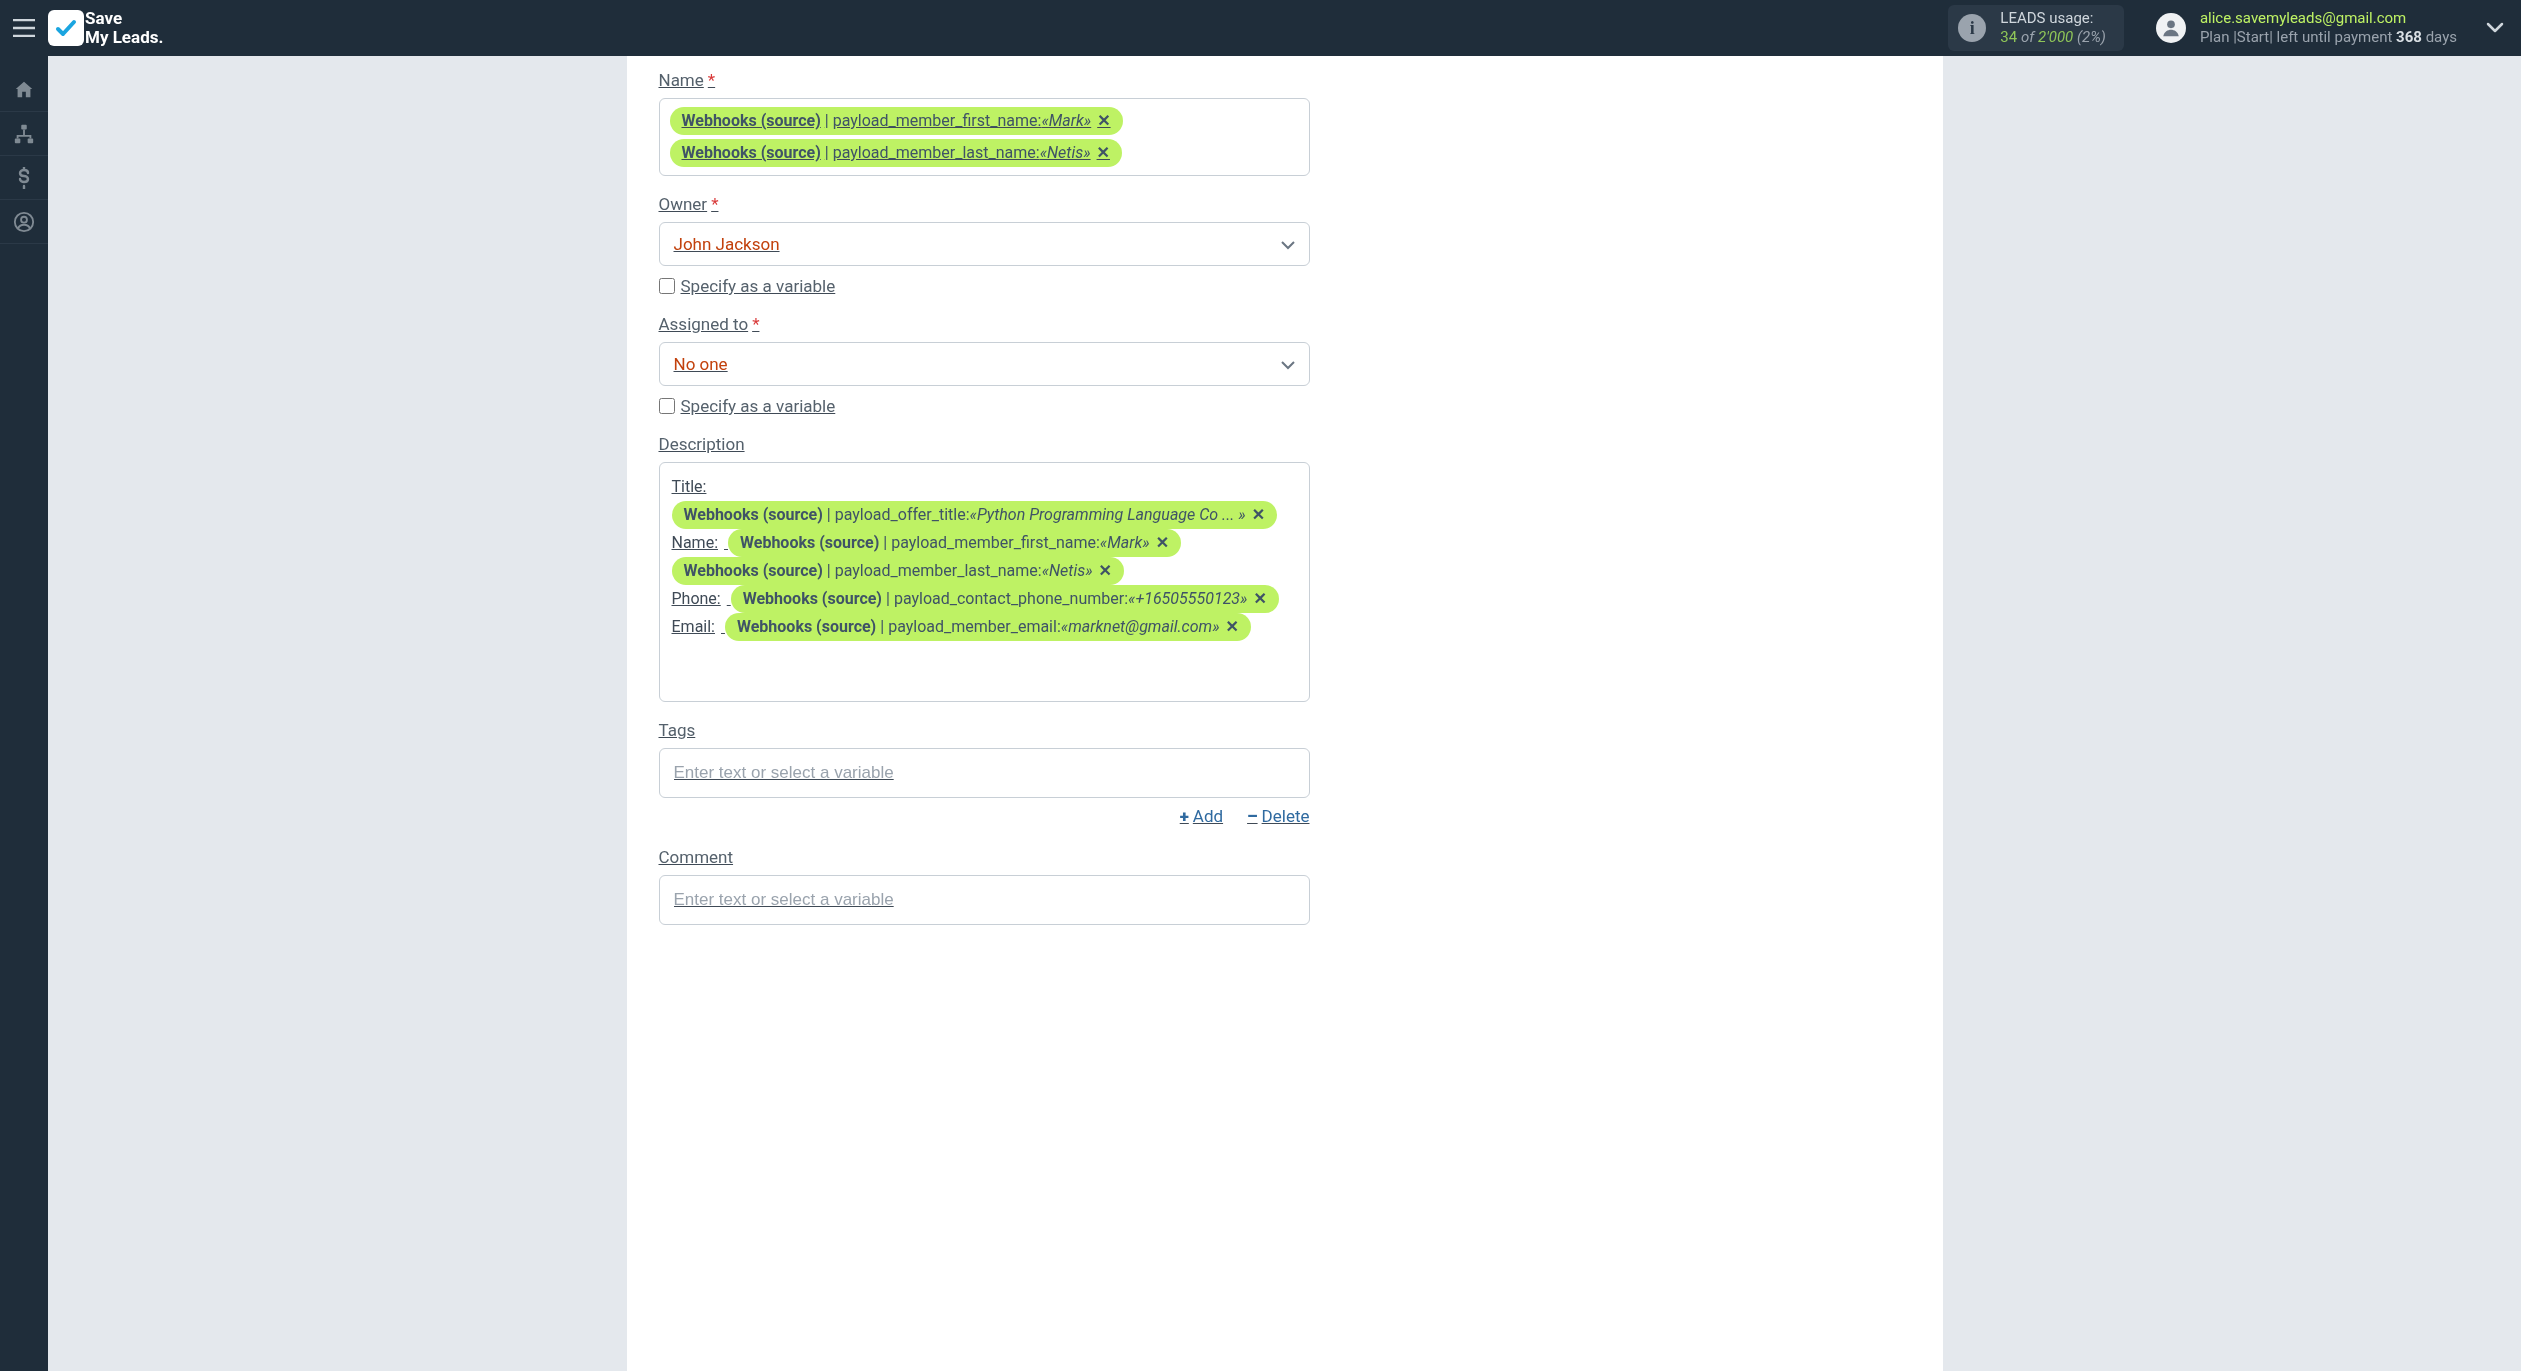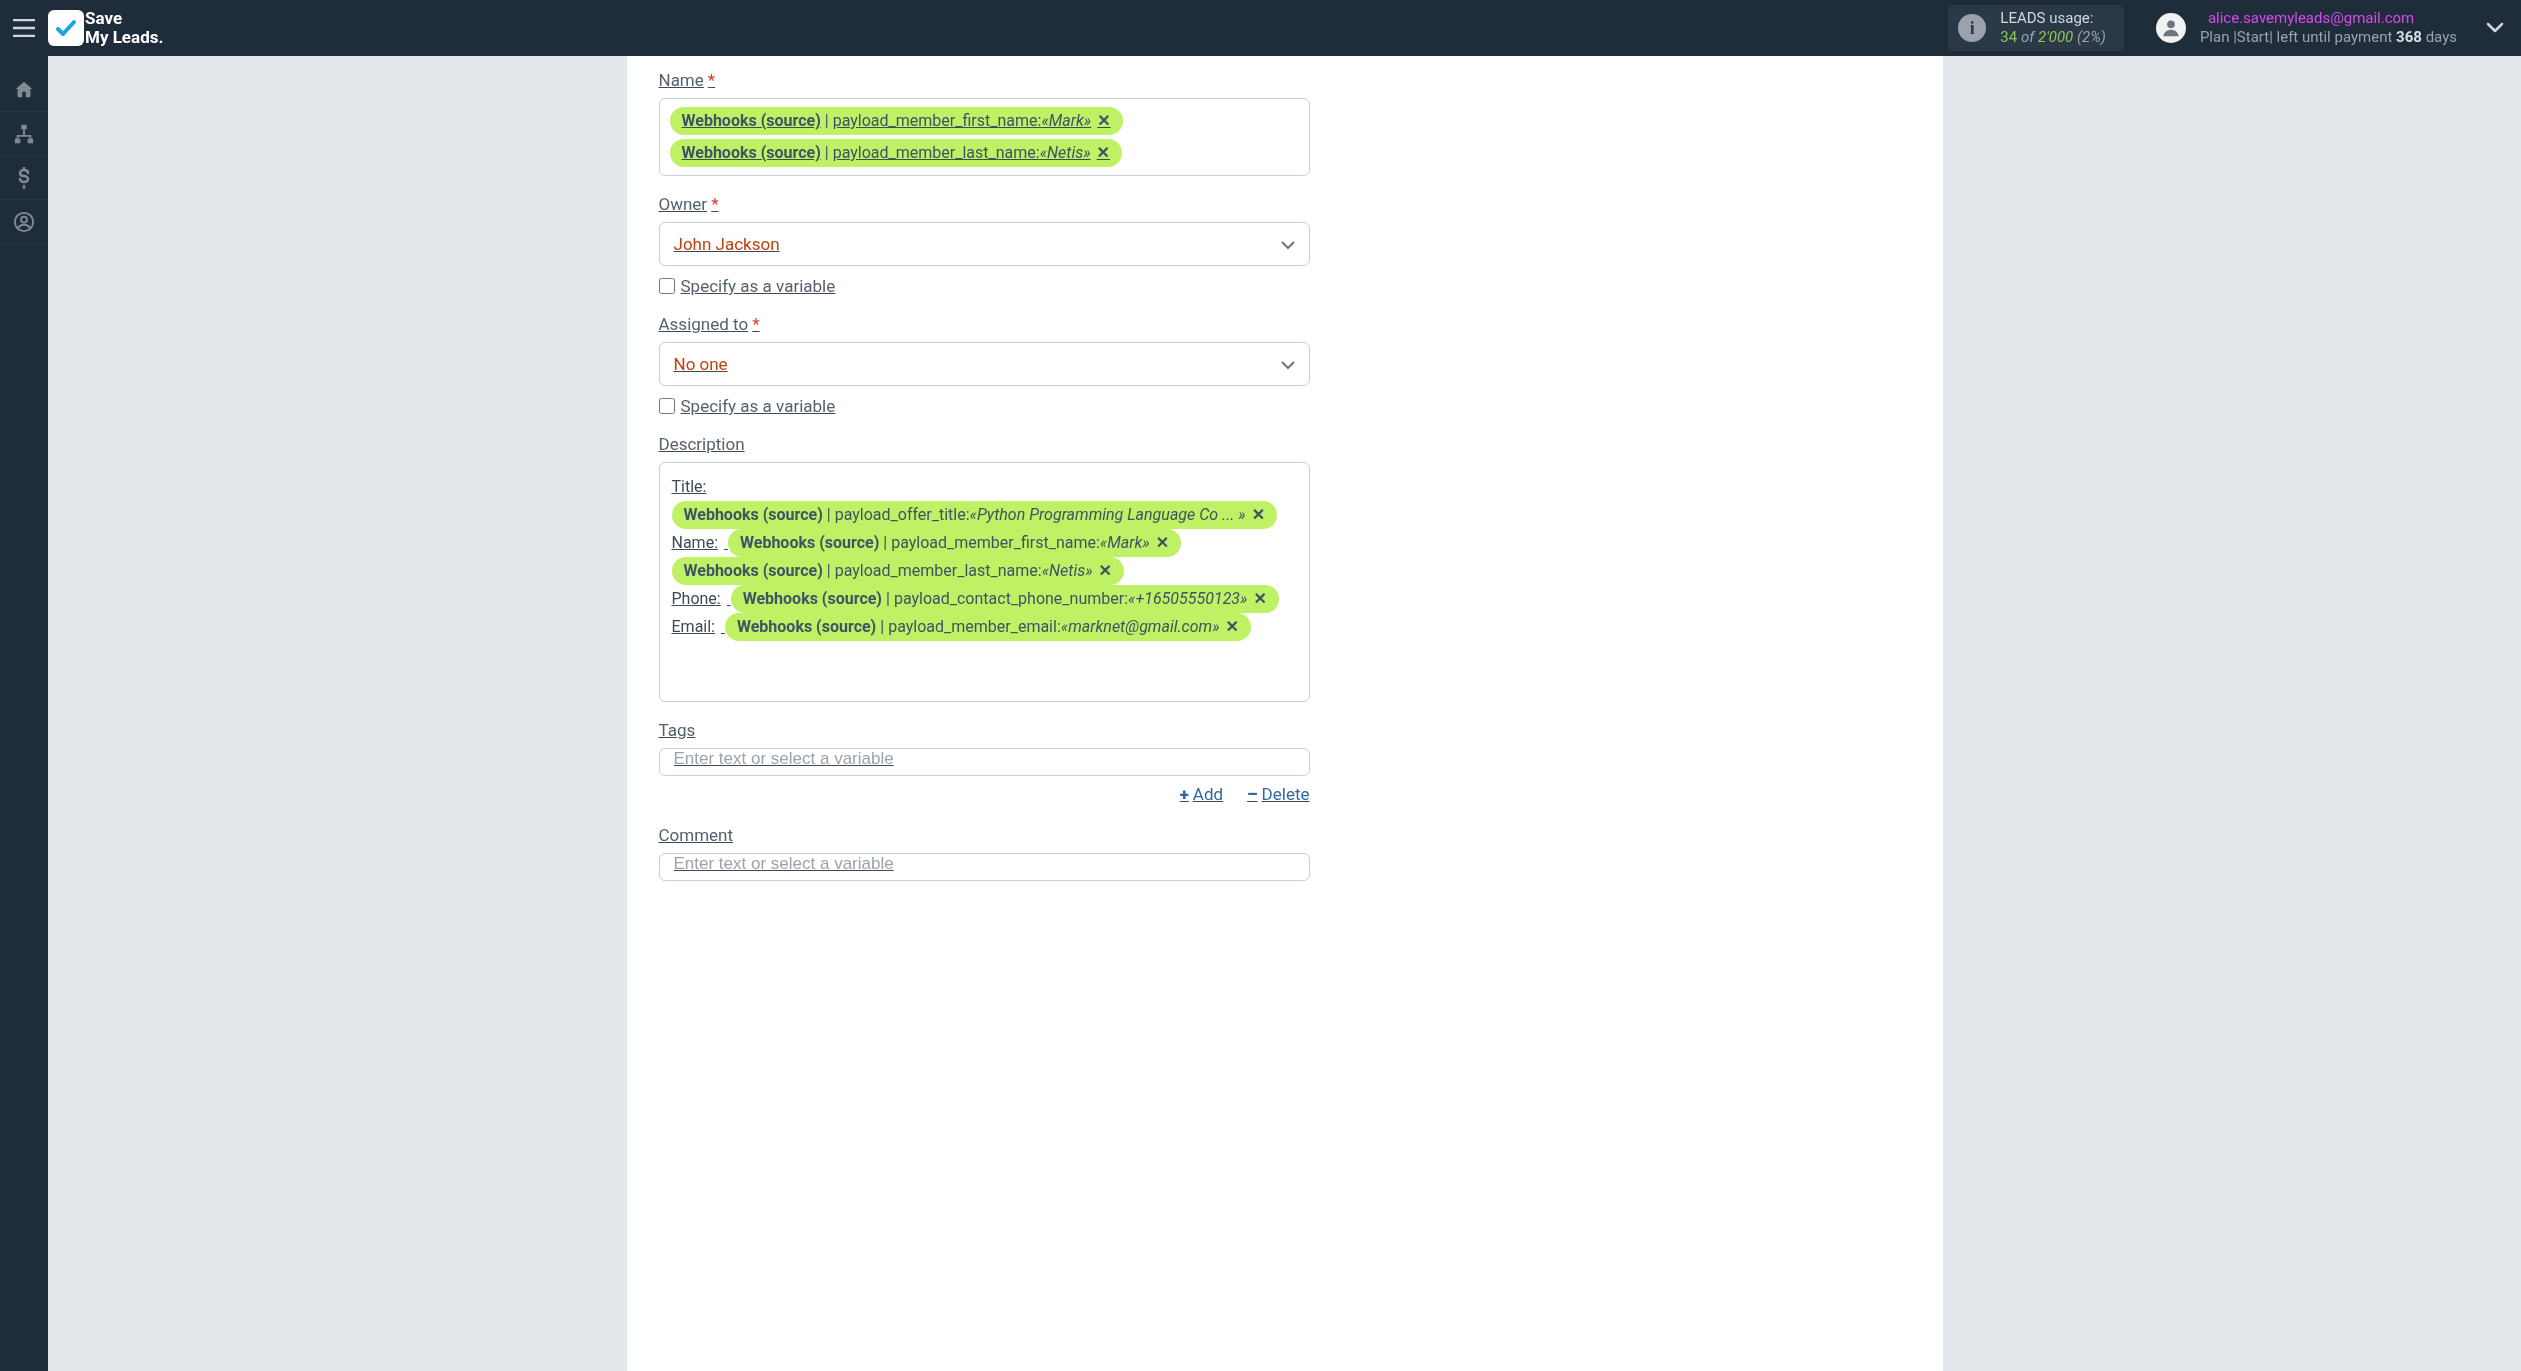--- a/index.html
+++ b/index.html
@@ -67,21 +67,21 @@
     .account-block {
       display: flex; align-items: center; gap: 14px;
       margin-right: 20px;
     }
     .account-block .avatar {
       width: 30px; height: 30px; border-radius: 50%;
       background: #f0f2f4;
       display: flex; align-items: center; justify-content: center;
     }
     .account-block .acc-lines { line-height: 1.25; font-size: 15px; }
-    .account-block .acc-lines .email { color: #d946ef; margin-left: 8px; }
+    .account-block .acc-lines .email { color: #bef264; }
     .account-block .acc-lines .plan { color: #9aa3ad; }
     .account-block .acc-lines .plan b { color: #d9dfe4; font-weight: 700; }
 
     .caret-box {
       width: 36px; height: 36px;
       display: flex; align-items: center; justify-content: center;
       cursor: pointer;
     }
 
     
@@ -183,24 +183,24 @@
 
     .checkbox-line {
       margin-top: 10px;
       display: flex; align-items: center; gap: 6px;
       color: #55616c;
       font-size: 17px;
     }
     .checkbox-line input { width: 16px; height: 16px; }
 
     .text-input {
-      height: 28px;
+      height: 50px;
       padding: 0 14px;
       display: flex;
-      align-items: flex-start;
+      align-items: center;
     }
     .text-input input {
       border: none; outline: none;
       width: 100%;
       font-size: 17px;
       color: #3f4a56;
     }
     .text-input input::placeholder { color: #9aa3ad; }
 
     .link-row {

